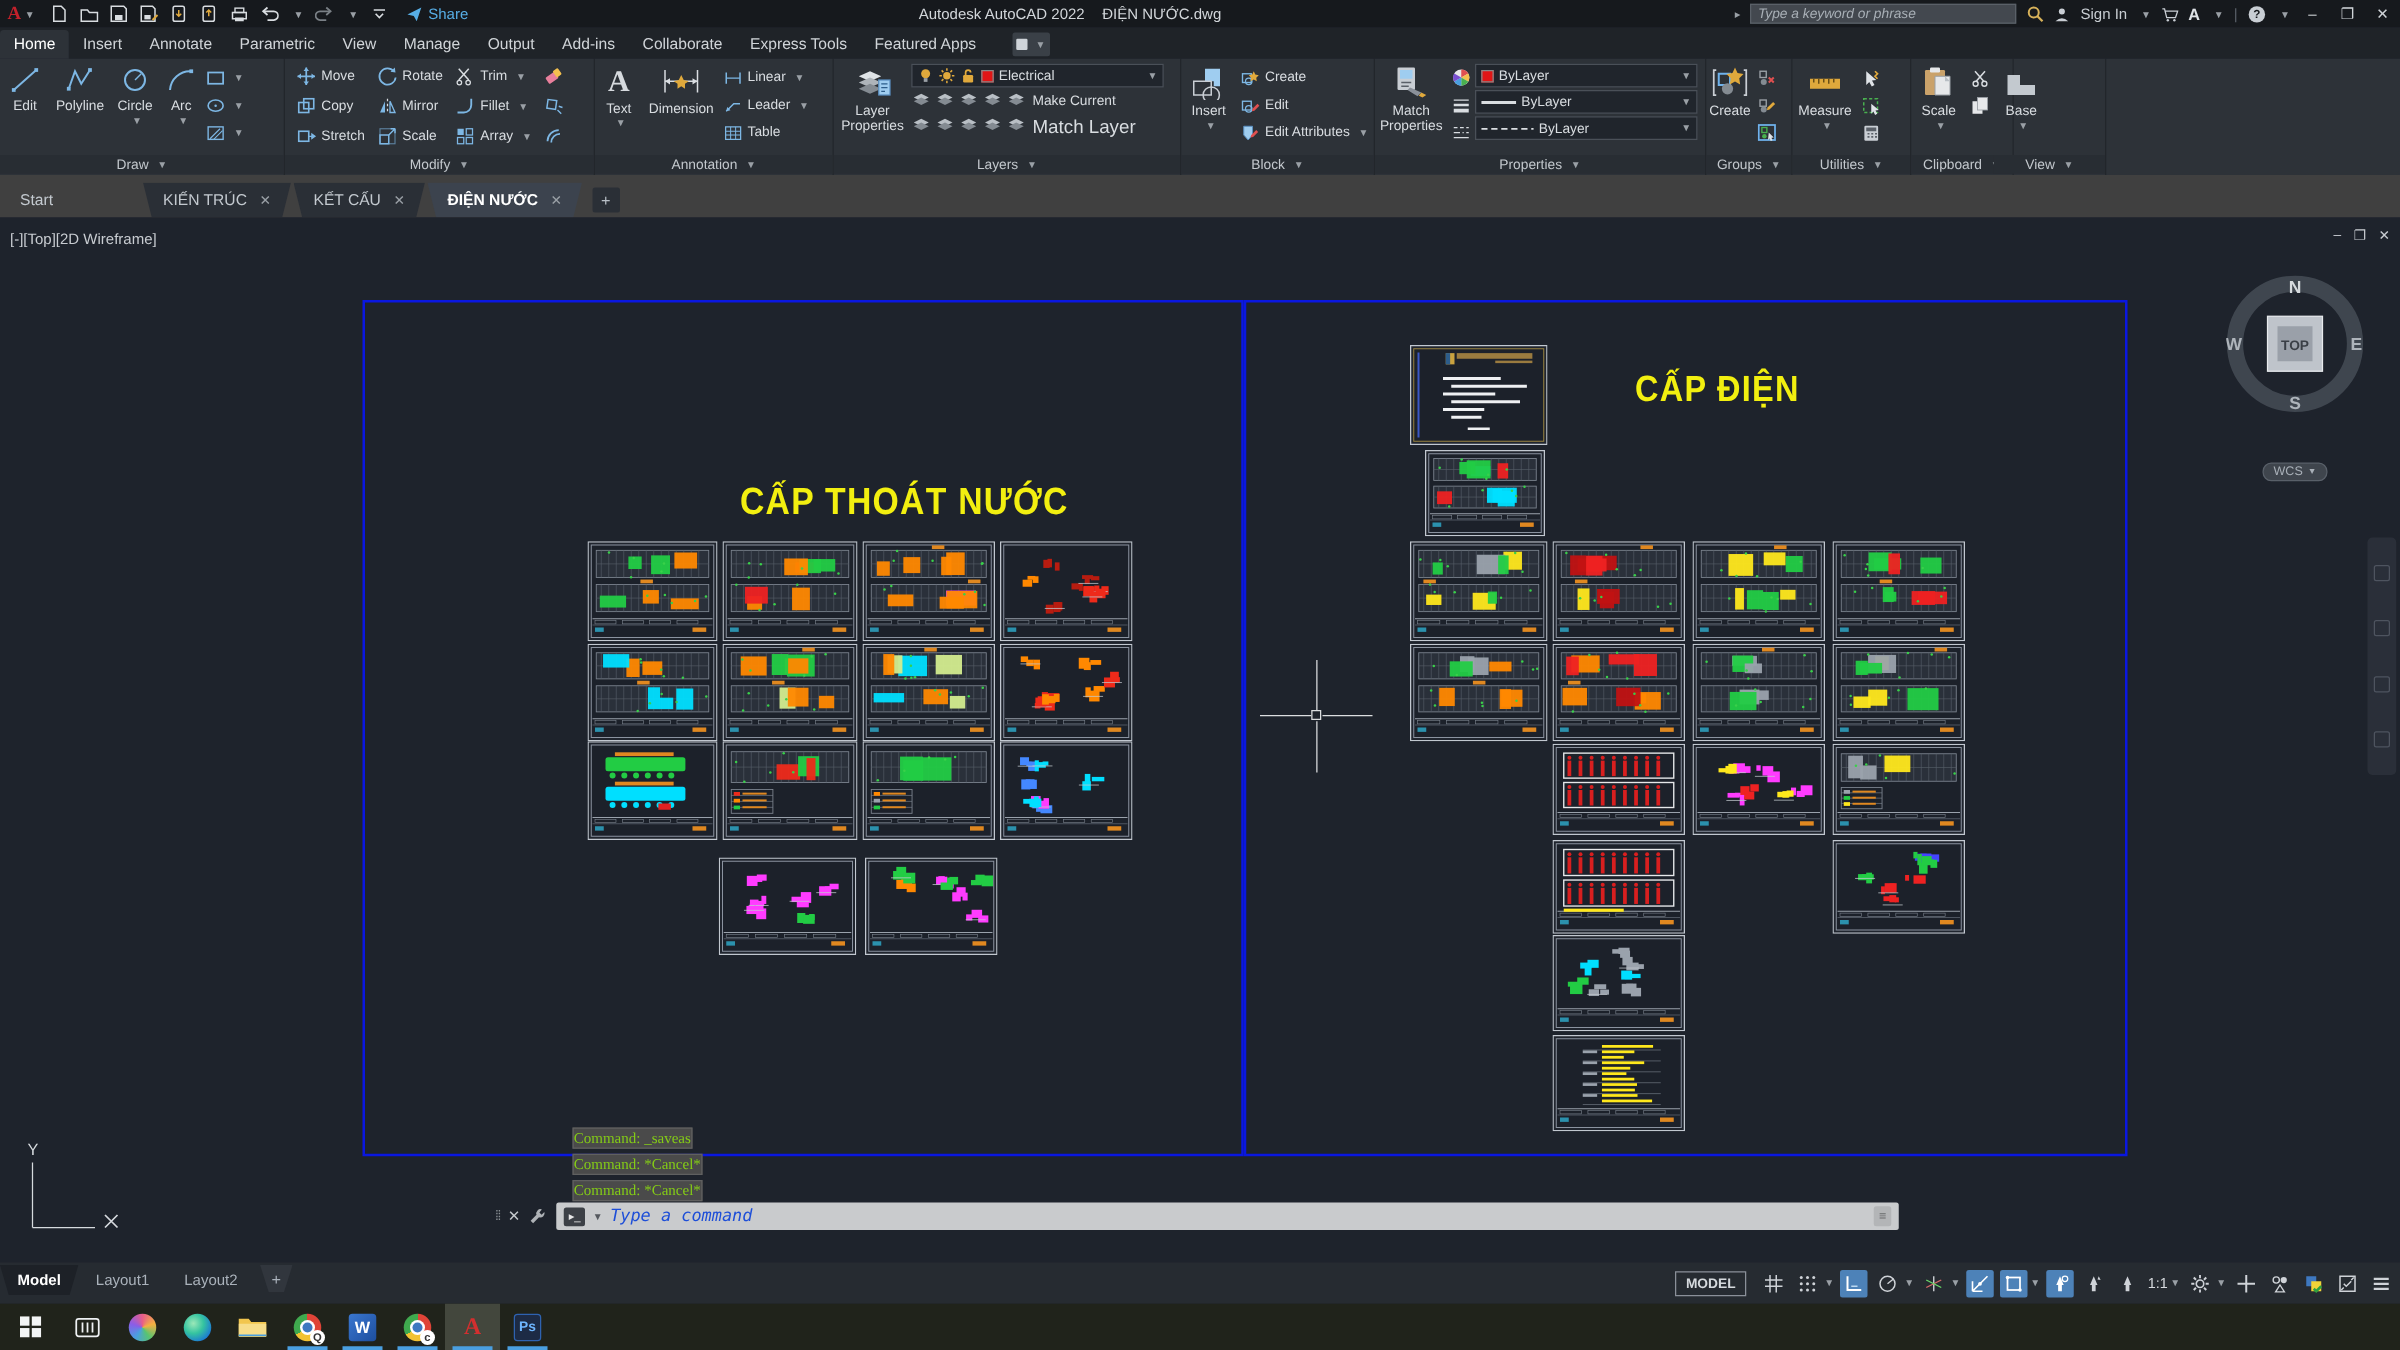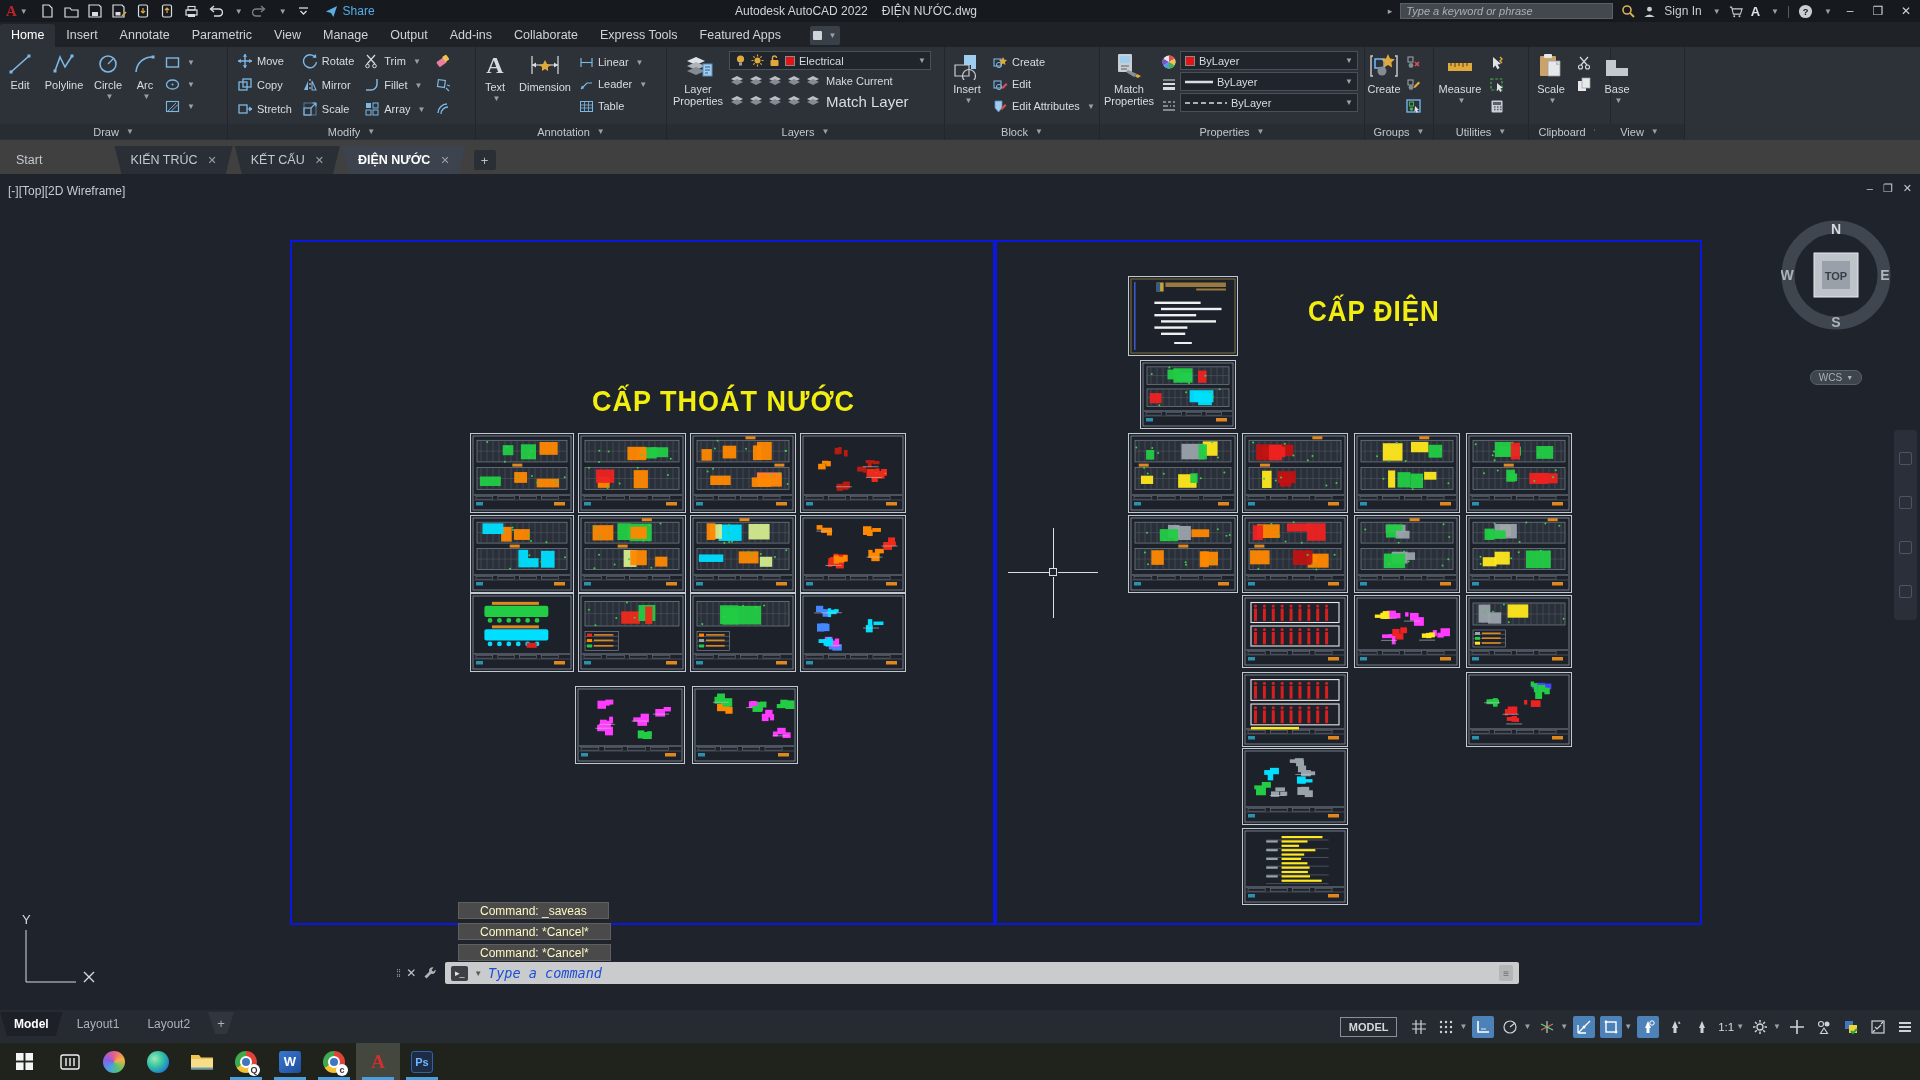--- a/index.html
+++ b/index.html
@@ -70,22 +70,22 @@
   .viewcube{position:absolute;left:1781px;top:46px;width:110px;height:110px;}
   .wcspill{position:absolute;left:1810px;top:196px;width:52px;height:15px;background:#3f454d;border:1px solid #596069;
     border-radius:7px;display:flex;align-items:center;justify-content:center;gap:4px;color:#a9b0b8;font-size:10px;cursor:pointer;}
   .navbar{position:absolute;left:1894px;top:256px;width:23px;height:190px;background:rgba(62,68,78,0.38);
     border-radius:4px;display:flex;flex-direction:column;align-items:center;justify-content:space-around;padding:6px 0;}
   .navbar .ni{width:13px;height:13px;border:1px solid #6b7380;border-radius:2px;opacity:0.55;}
   .crossh .ch-line{position:absolute;background:#dcdee0;}
   .pickbox{position:absolute;width:8px;height:8px;border:1px solid #dcdee0;}
   .ucs{position:absolute;left:0;top:0;}
 
-  .cchip{position:absolute;background:#4a4a4a;border:1px solid #606060;color:#fef9c3;
-    font-family:Liberation Sans, sans-serif;font-size:12px;padding:0 21px;height:17px;display:flex;align-items:center;z-index:5;}
+  .cchip{position:absolute;background:#4a4a4a;border:1px solid #606060;color:#84cc16;
+    font-family:Liberation Serif, serif;font-size:12px;padding:0 0;height:17px;display:flex;align-items:center;z-index:5;}
   .cmdrow{position:absolute;left:396px;top:788px;height:22px;display:flex;align-items:center;z-index:6;}
   .cmdgrip{color:#8a8f94;font-size:11px;letter-spacing:-1px;margin-right:6px;}
   .cmdx{color:#c5c9cd;font-size:12px;margin-right:7px;cursor:pointer;}
   .cmdwr{margin-right:8px;cursor:pointer;}
   .cmdbar{width:1074px;height:22px;background:#c9cbcd;border-radius:2px;display:flex;align-items:center;
     padding:0 6px;gap:6px;}
   .cmdpr{width:17px;height:15px;background:#3c4046;border-radius:2px;color:#e8e8e8;font-size:9px;
     display:flex;align-items:center;justify-content:center;}
   .cmdtext{color:#1d4ed8;font-size:13.5px;font-style:italic;font-family:"DejaVu Sans Mono",monospace;}
   .cmdend{margin-left:auto;width:14px;height:16px;background:#b3b5b7;border-radius:2px;color:#6a6c6e;

